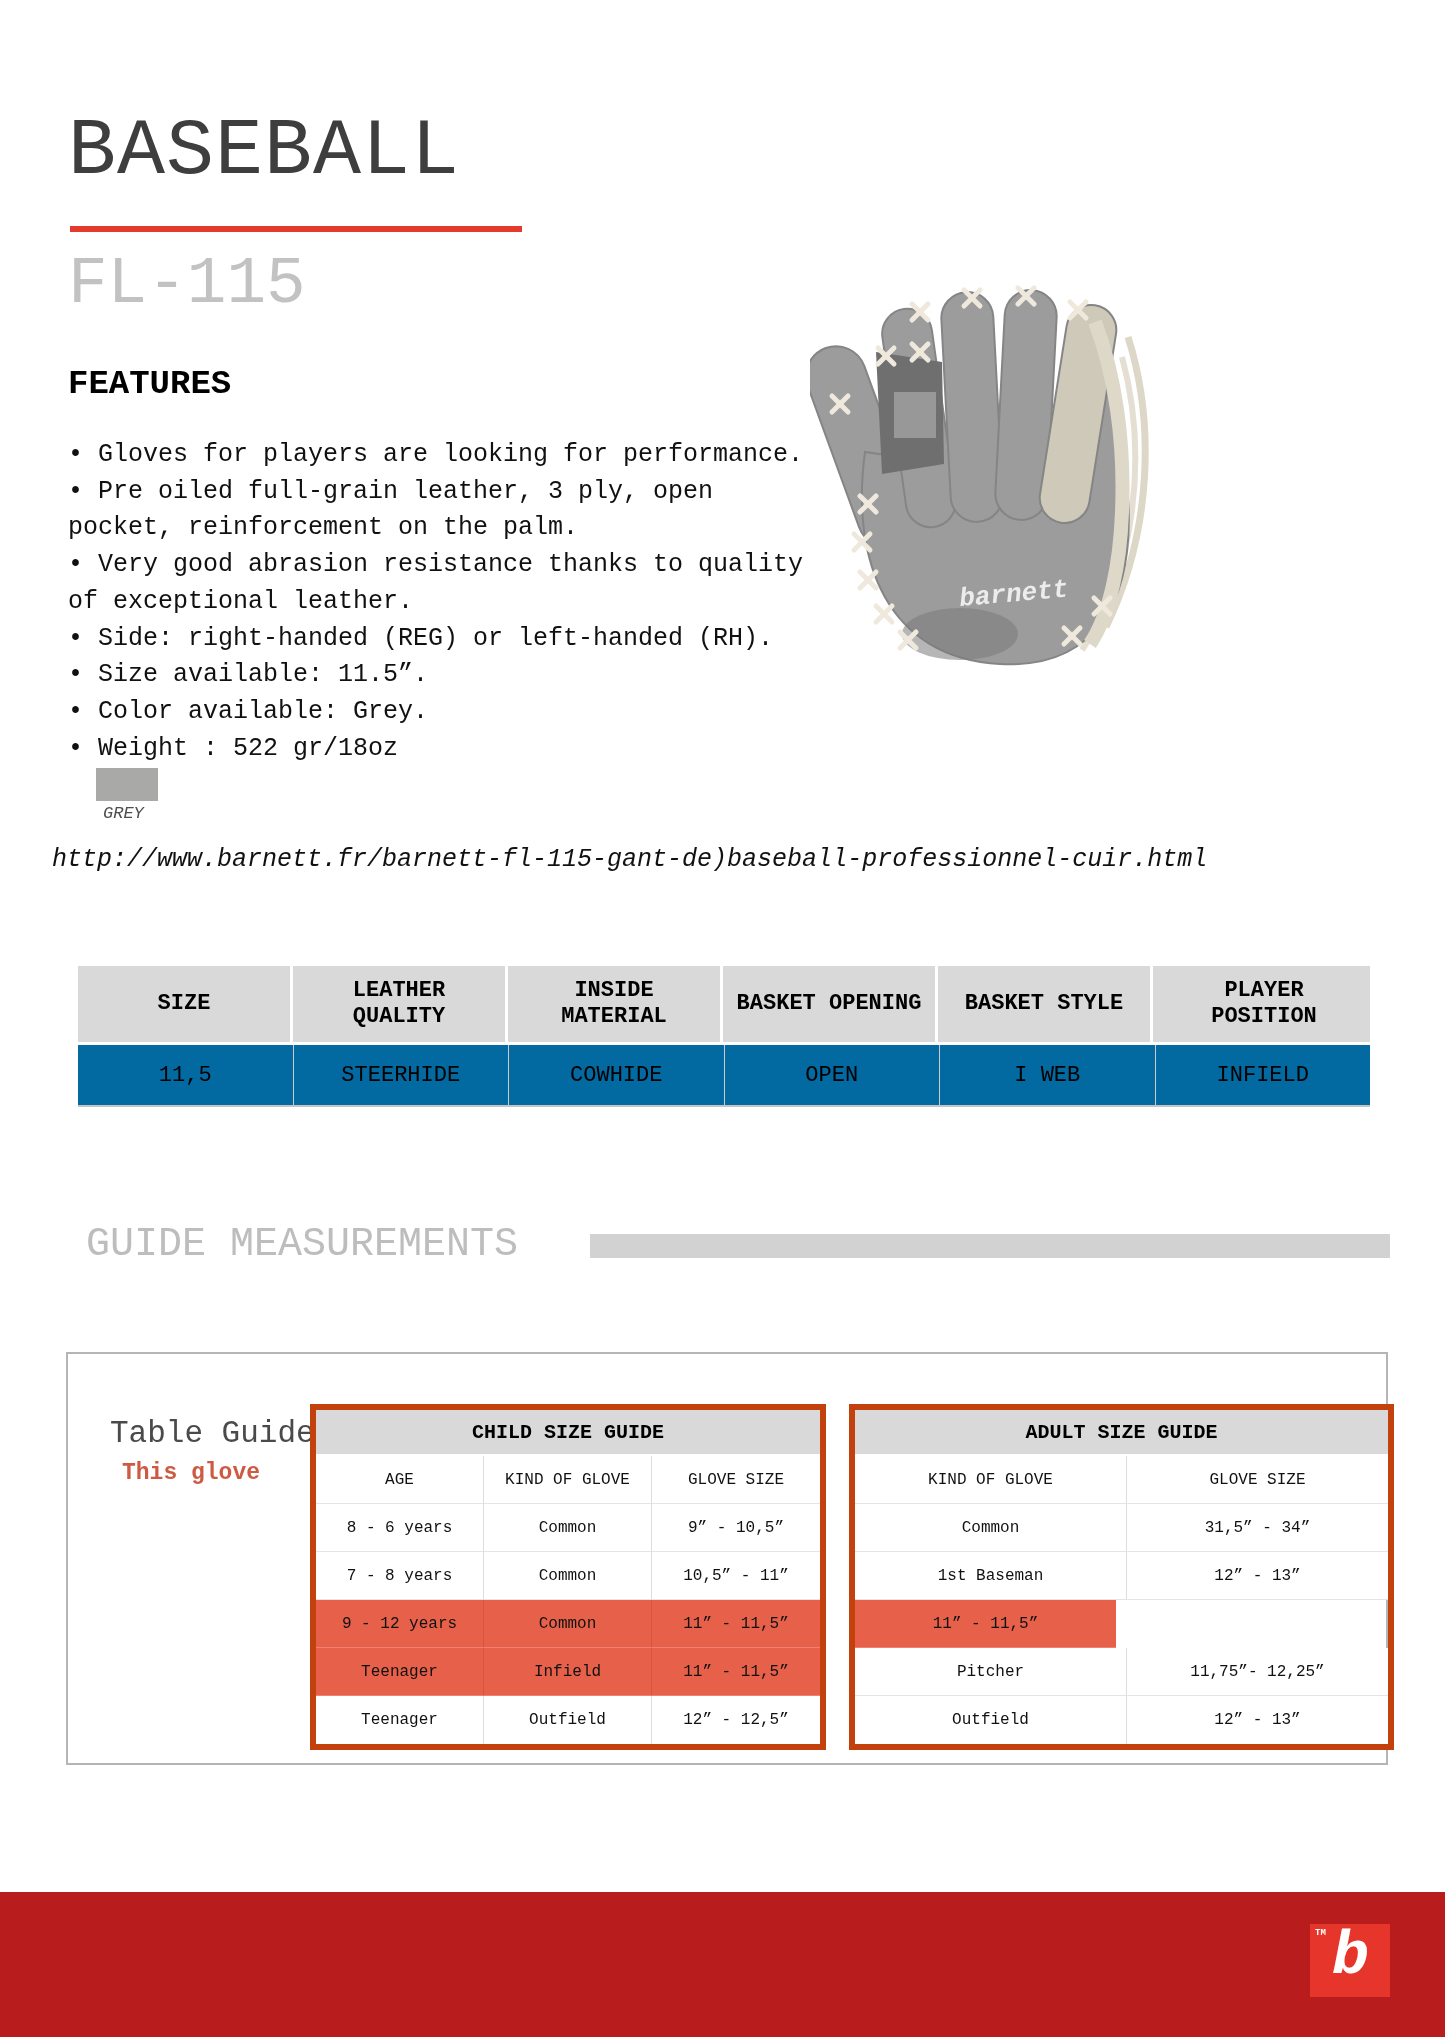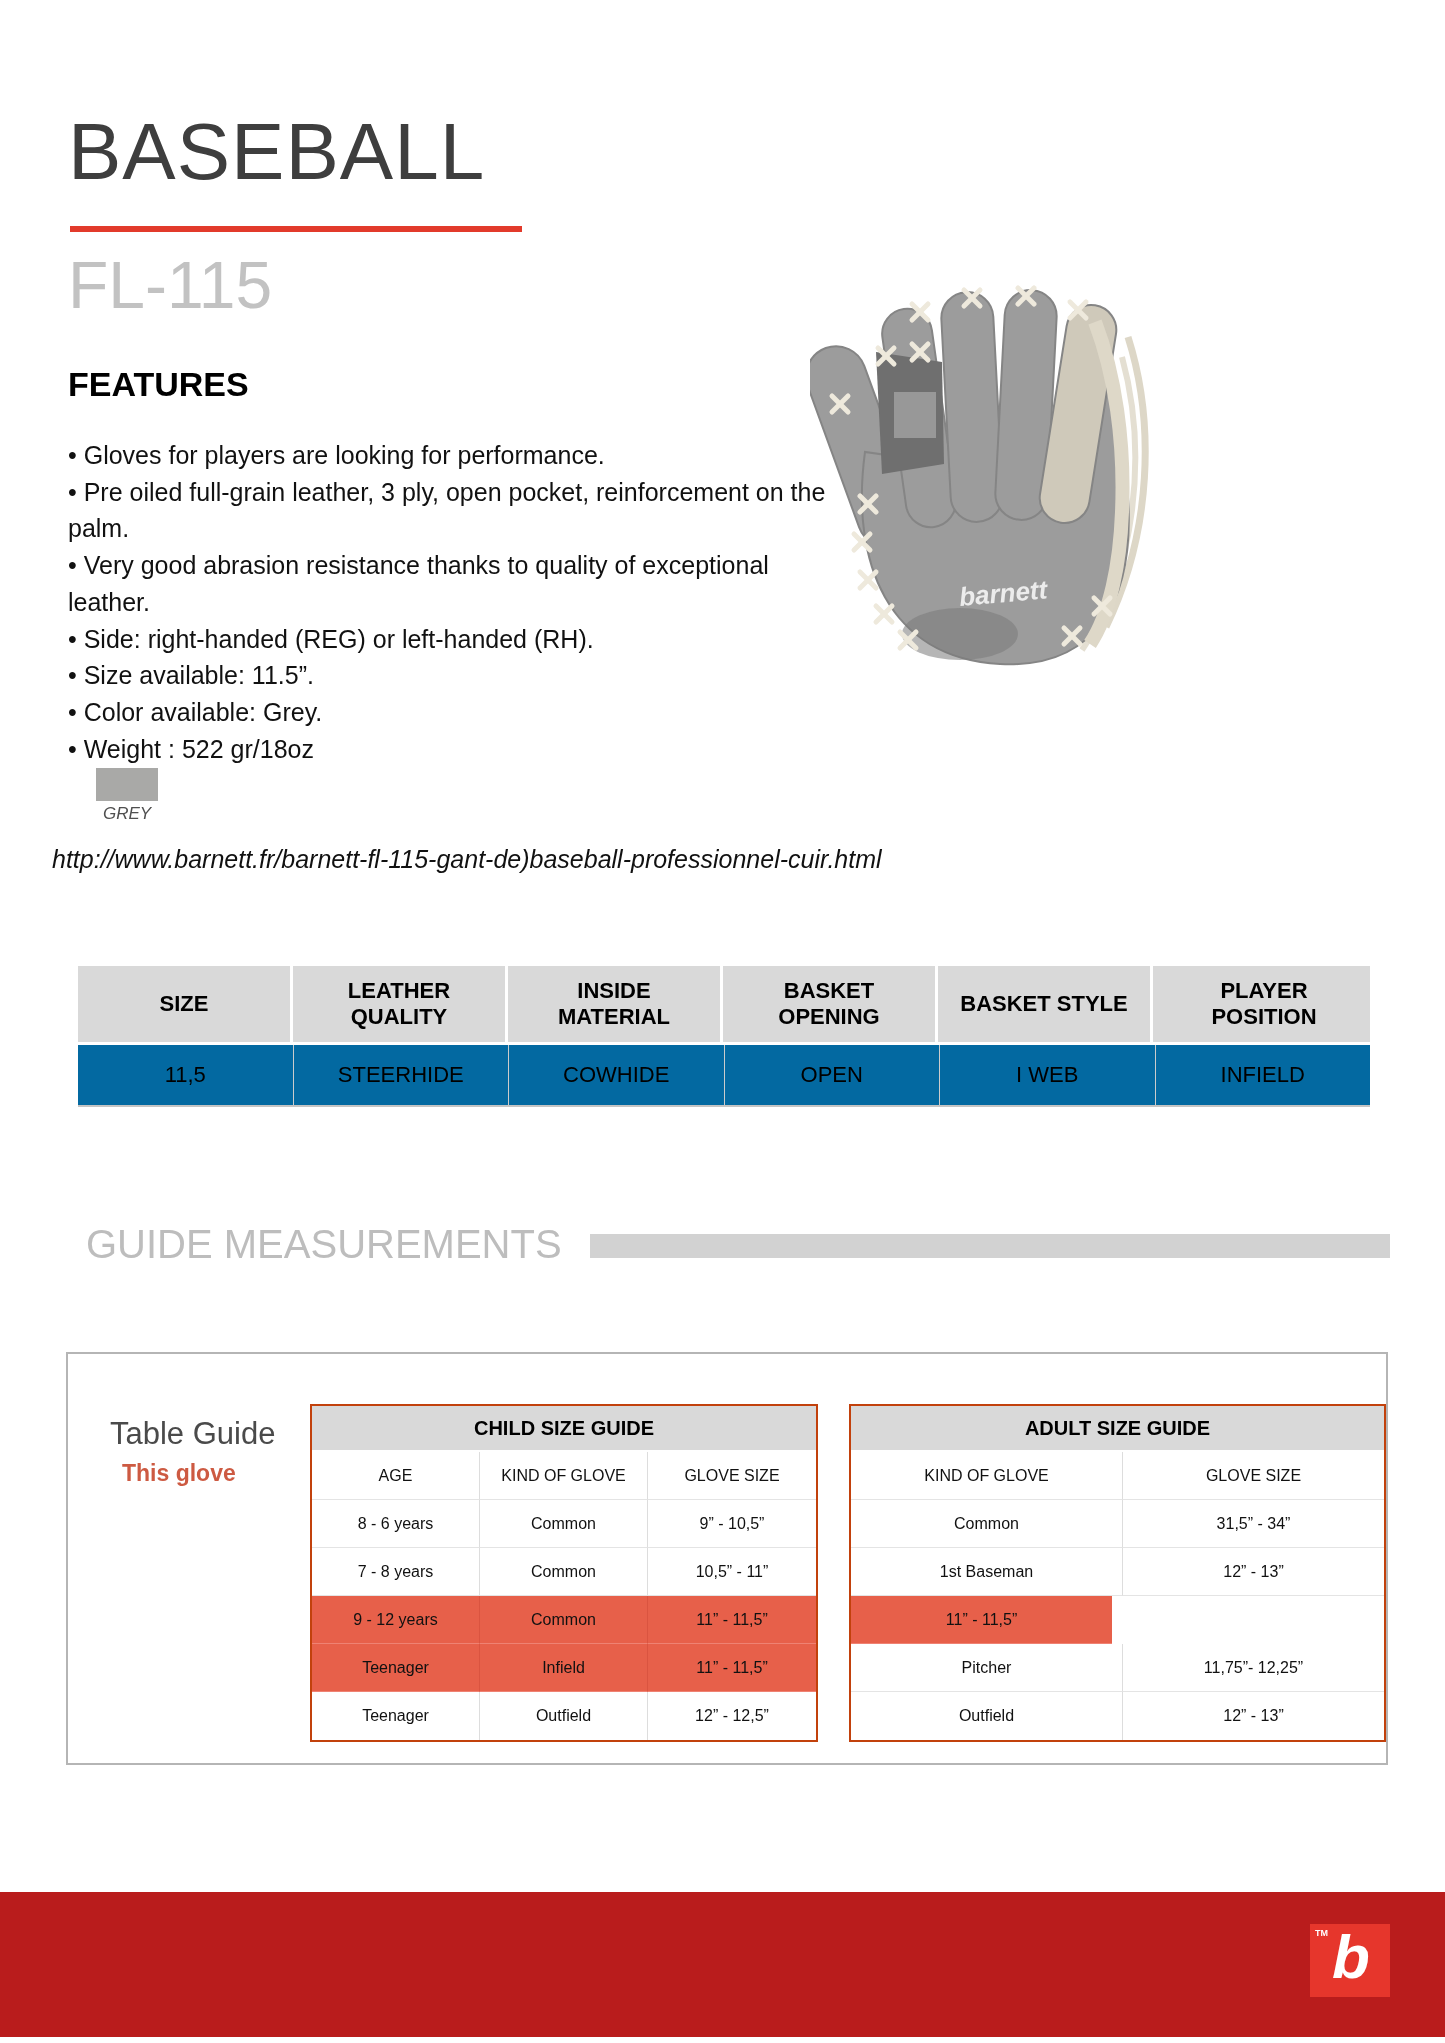--- a/index.html
+++ b/index.html
@@ -1,17 +1,17 @@
 <!DOCTYPE html>
 <html><head>
 <meta charset="utf-8">
 <style>
   html,body{margin:0;padding:0;background:#ffffff;}
   #page{position:relative;width:1445px;height:2037px;background:#fff;overflow:hidden;
-        font-family:Liberation Sans, sans-serif;color:#1a1a1a;}
+        font-family:Liberation Mono, monospace;color:#1a1a1a;}
 
   
   .sport-title{position:absolute;left:68px;top:112px;font-size:80px;letter-spacing:1px;
                color:#3e3e3e;font-weight:400;line-height:1;}
   .accent-line{position:absolute;left:70px;top:226px;width:452px;height:6px;background:#e23a2b;}
   .model-title{position:absolute;left:68px;top:252px;font-size:66px;color:#c2c2c2;
                font-weight:400;line-height:1;}
 
   
   .features-title{position:absolute;left:68px;top:365px;font-size:34px;font-weight:bold;color:#000;}
@@ -42,21 +42,21 @@
   
   .guide-title{position:absolute;left:86px;top:1222px;font-size:40px;color:#bdbdbd;font-weight:400;}
   .guide-bar{position:absolute;left:590px;top:1234px;width:800px;height:24px;background:#d2d2d2;}
 
   
   .guide-box{position:absolute;left:66px;top:1352px;width:1322px;height:413px;
              border:2px solid #b5b5b5;background:#fff;box-sizing:border-box;}
   .table-guide-label{position:absolute;left:42px;top:62px;font-size:31px;color:#4a4a4a;}
   .this-glove-label{position:absolute;left:54px;top:106px;font-size:23px;font-weight:bold;color:#cd5a42;}
 
-  .gtable{position:absolute;top:50px;border:2px solid #c2410c;box-sizing:content-box;}
+  .gtable{position:absolute;top:50px;border:6px solid #c2410c;box-sizing:content-box;}
   .gtable.child{left:242px;width:504px;}
   .gtable.adult{left:781px;width:533px;}
   .g-band{height:44px;background:#d9d9d9;display:flex;align-items:center;justify-content:center;
           font-size:20px;font-weight:bold;color:#000;border-bottom:2px solid #fff;}
   .g-row{display:flex;height:48px;}
   .g-cell{display:flex;align-items:center;justify-content:center;text-align:center;
           font-size:16px;color:#111;background:#fff;border-right:1px solid #ddd;
           border-bottom:1px solid #e4e4e4;box-sizing:border-box;}
   .g-cell:last-child{border-right:none;}
   .g-row:last-child .g-cell{border-bottom:none;}

